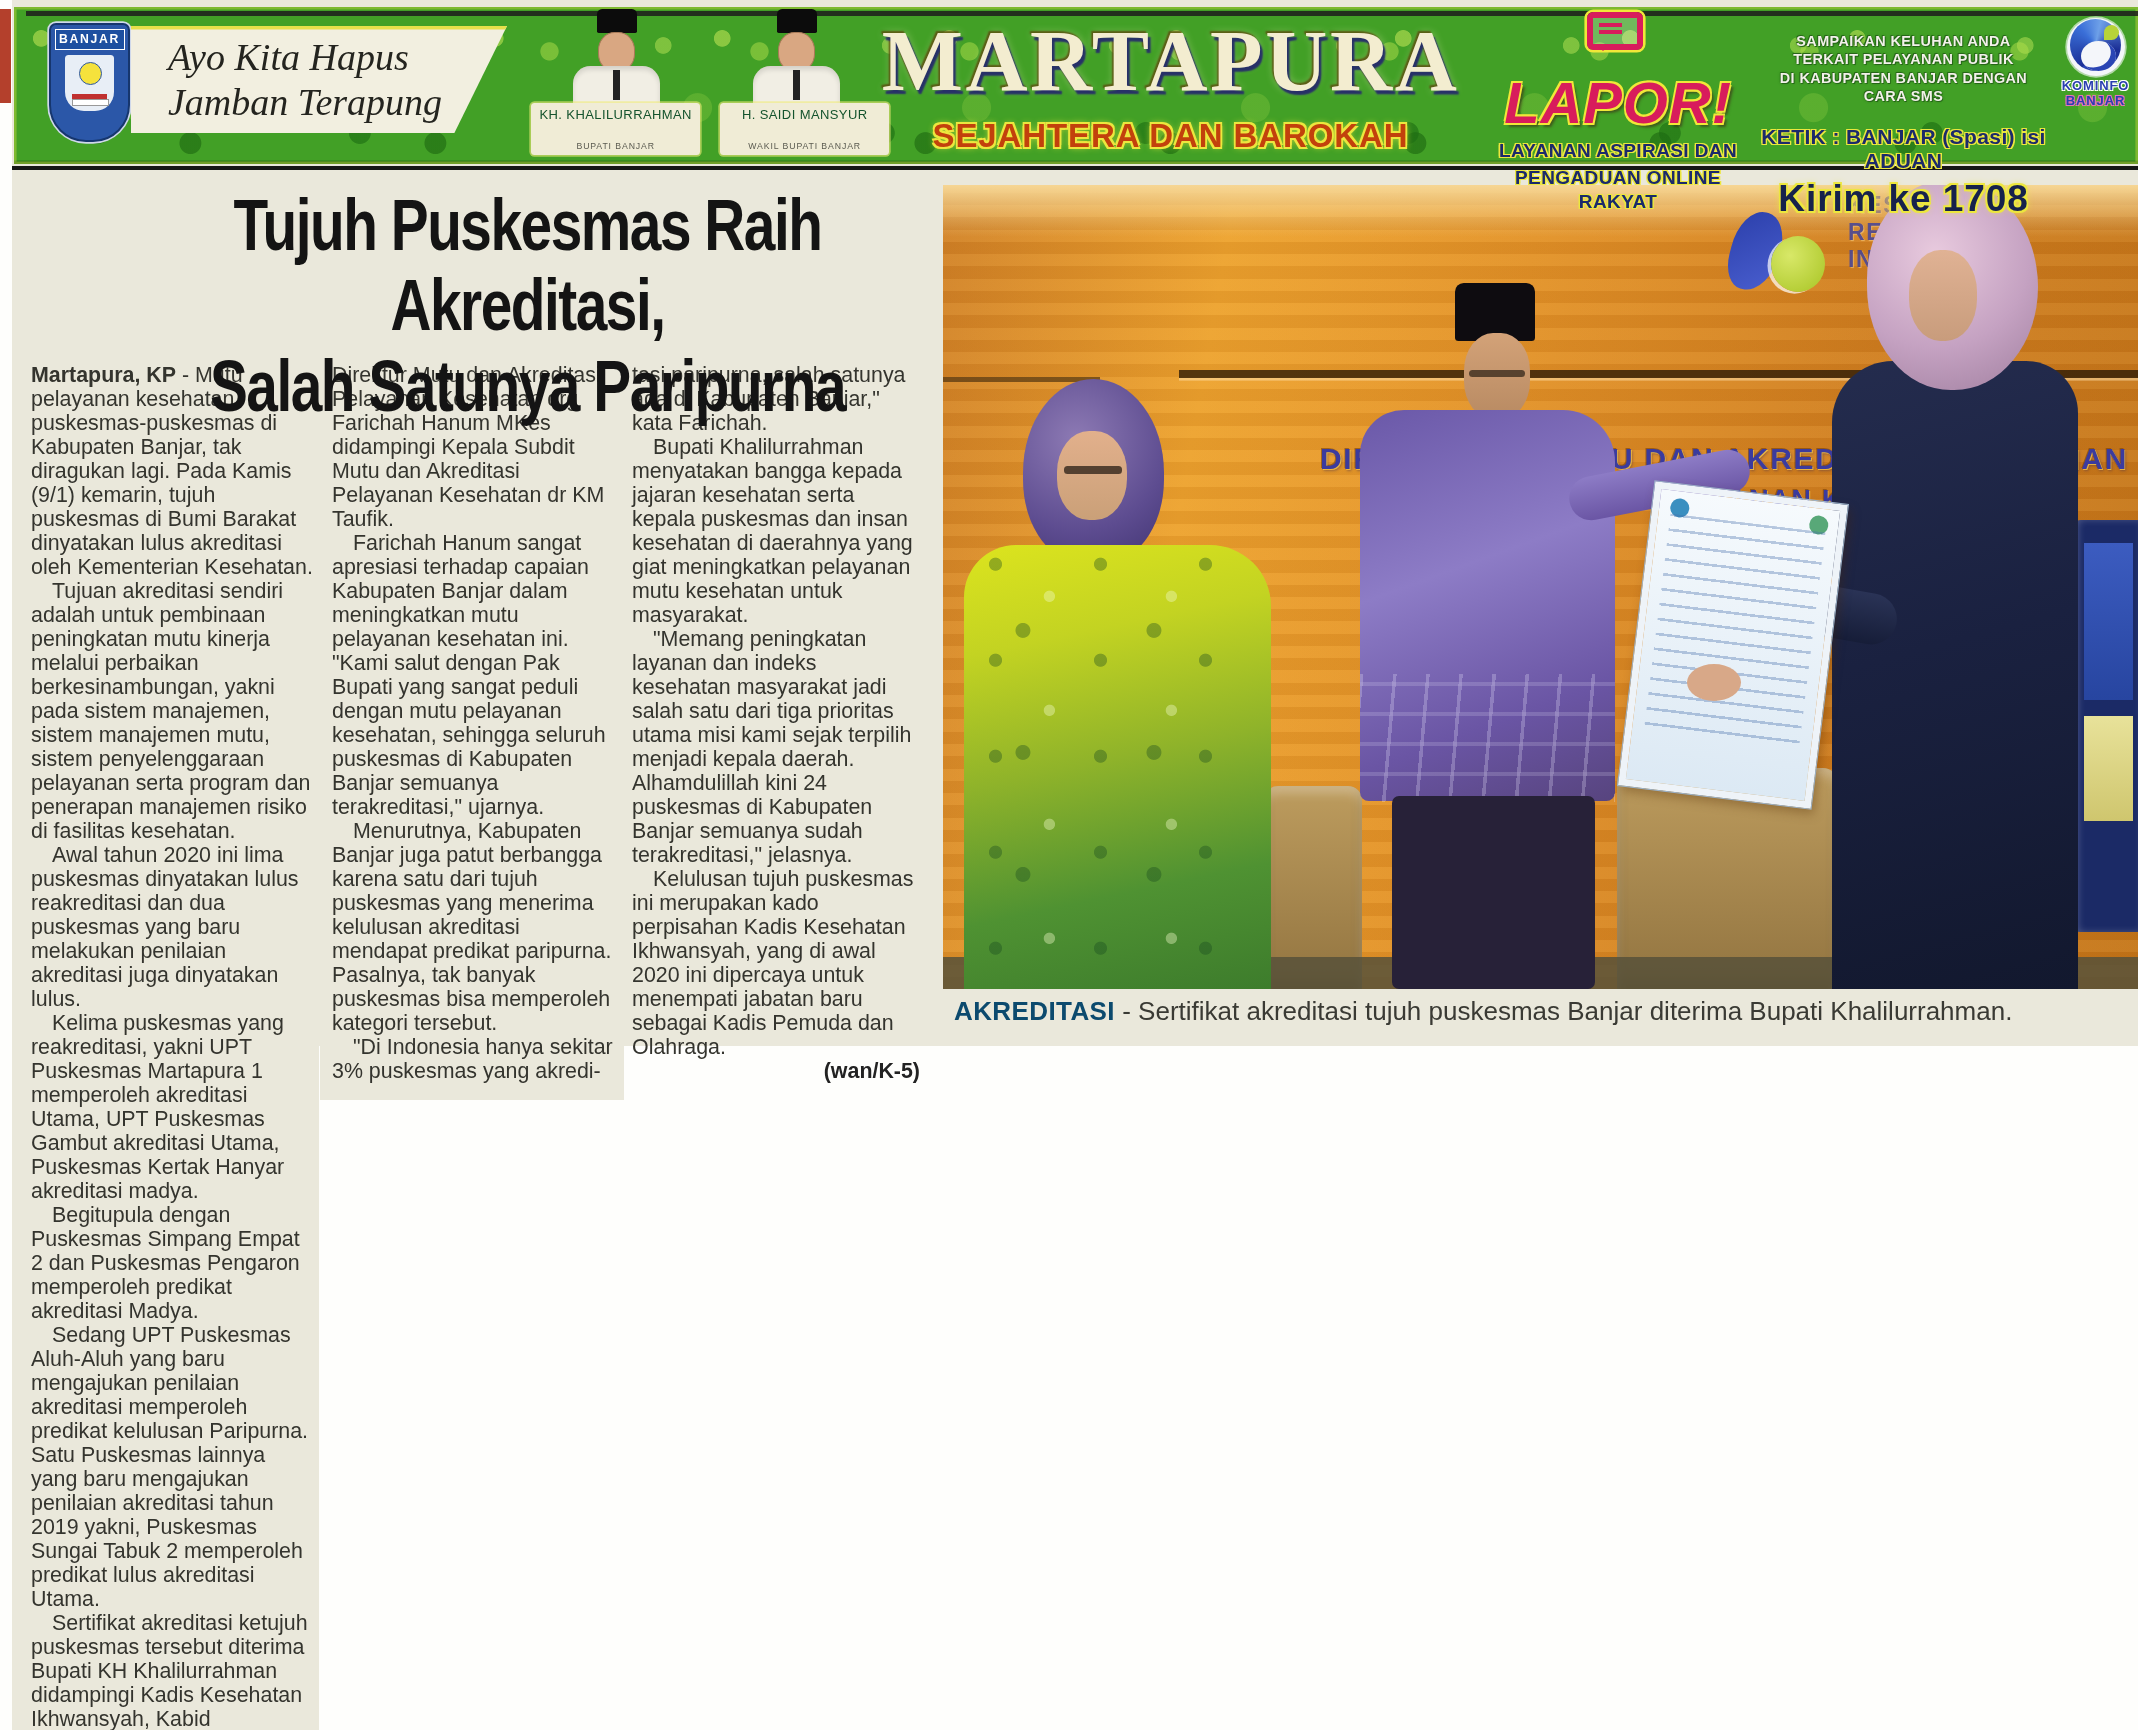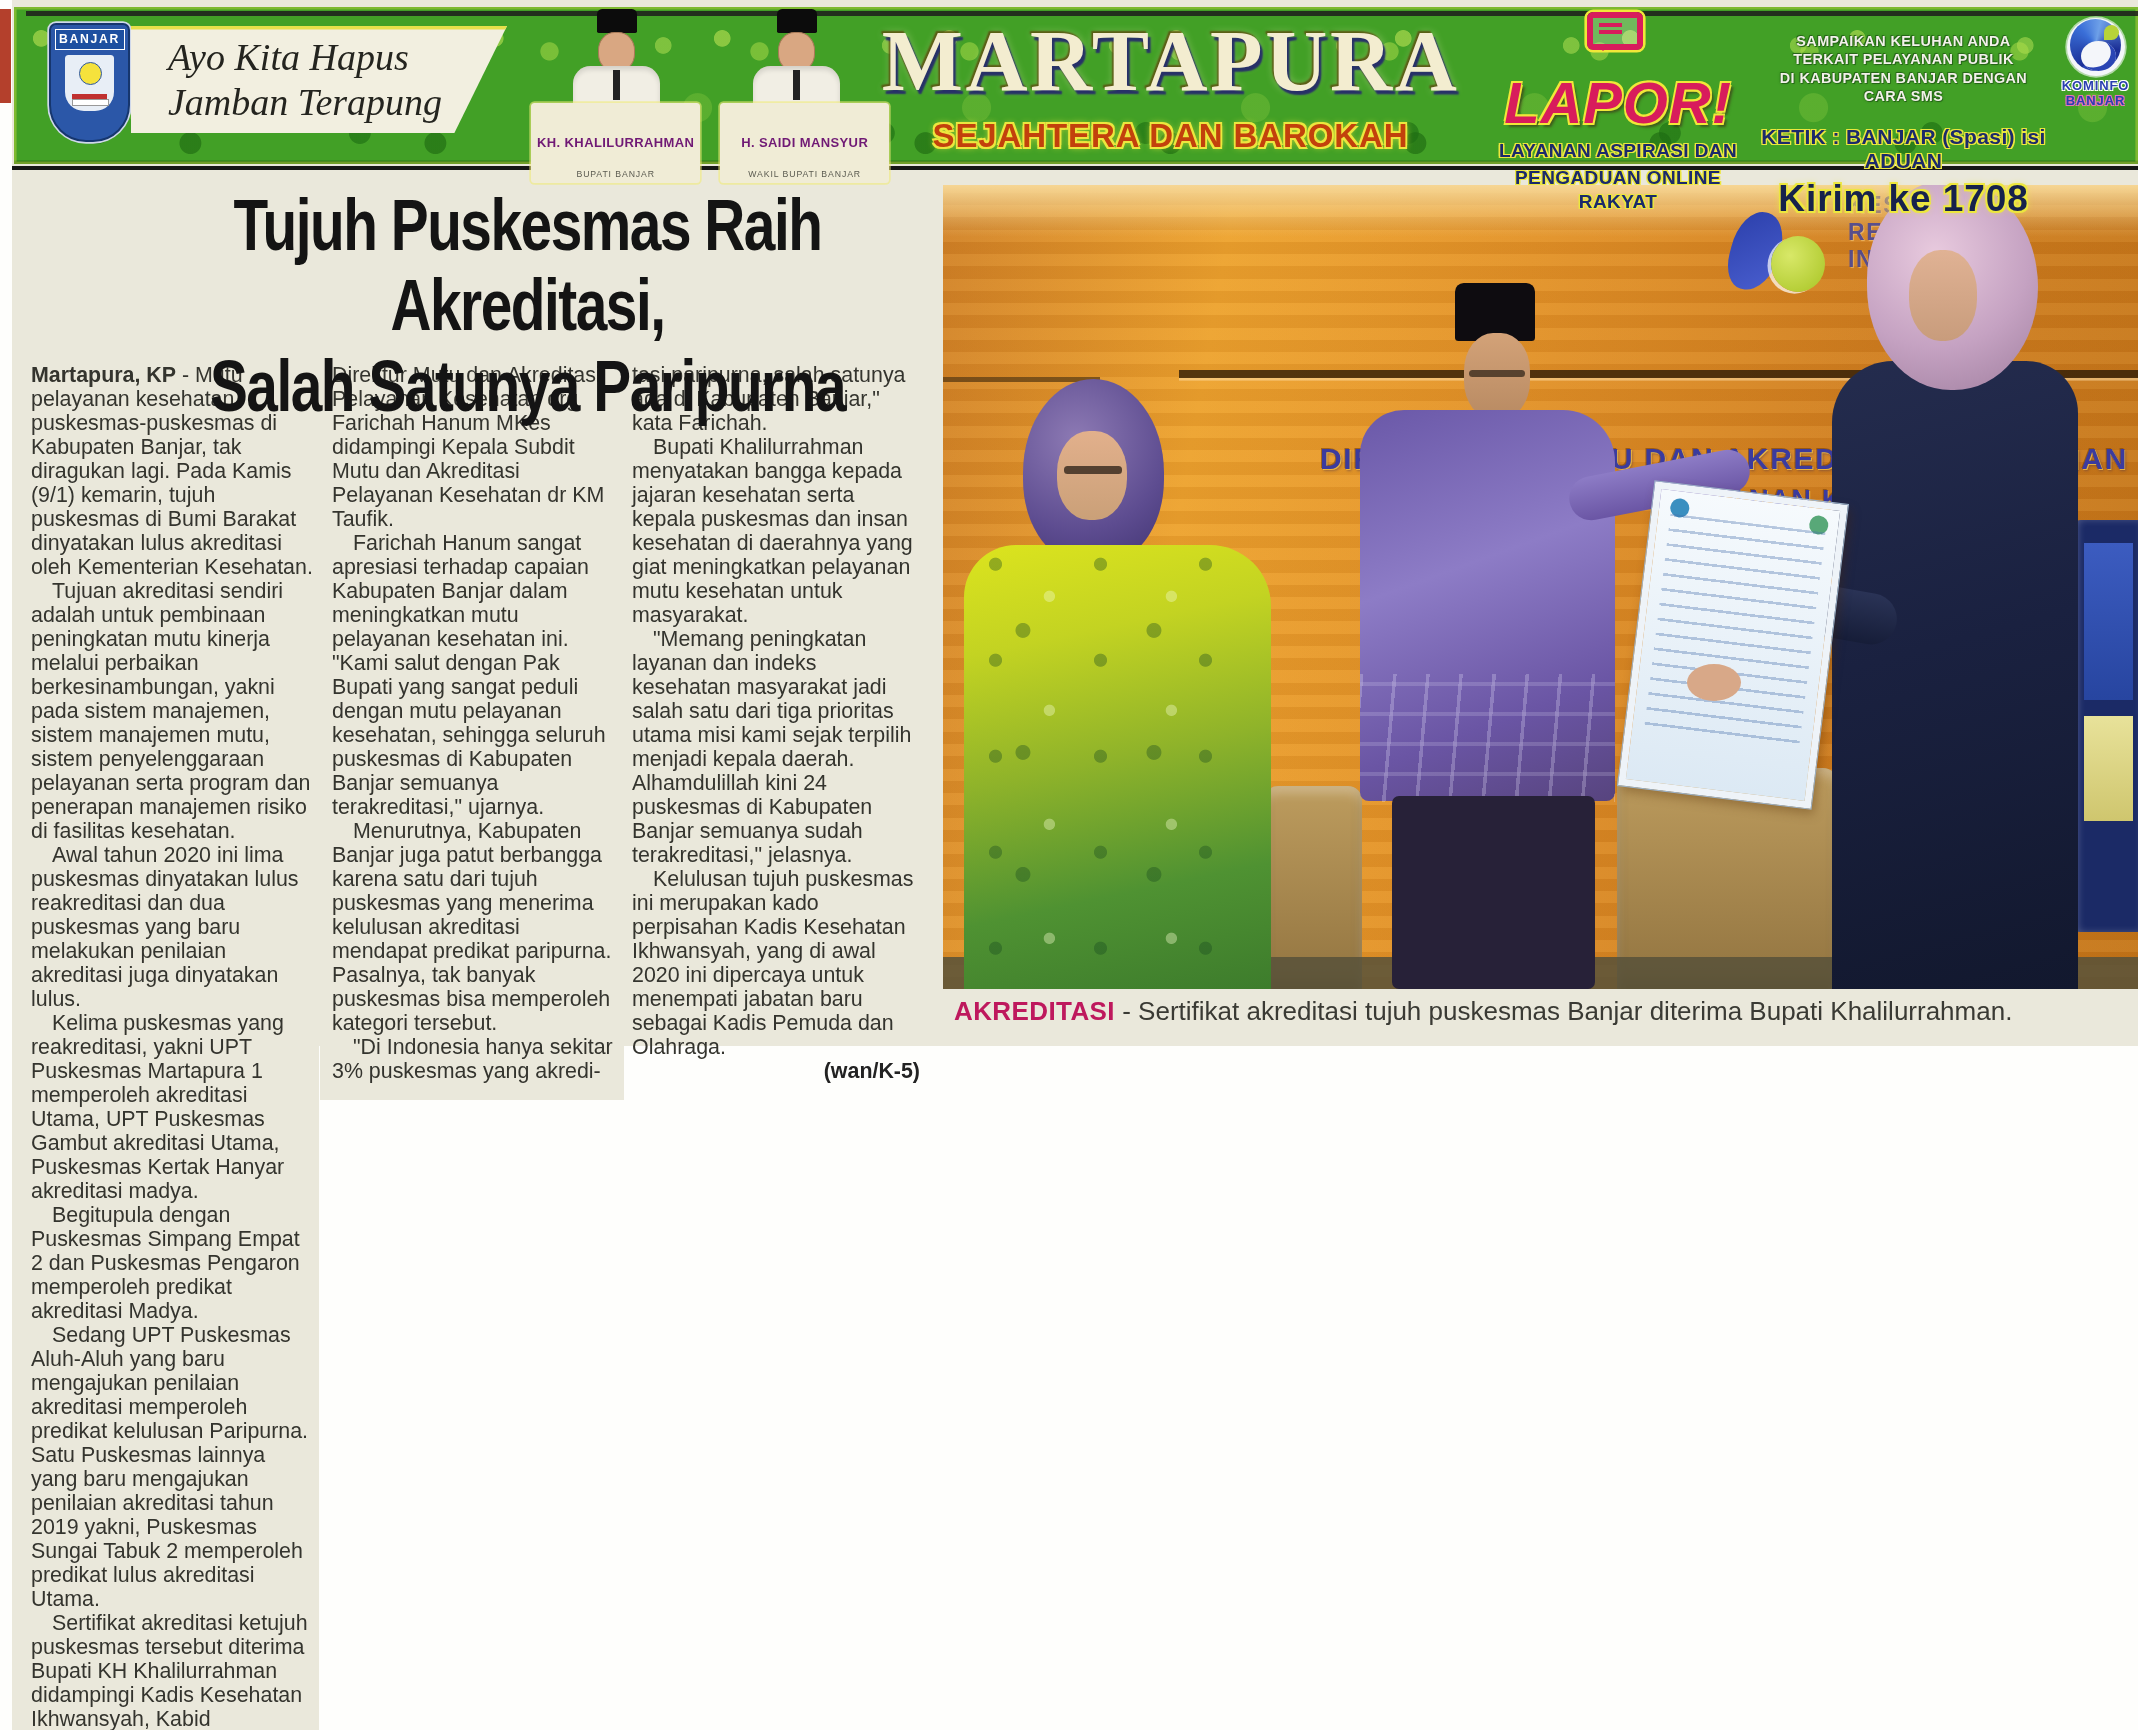--- a/index.html
+++ b/index.html
@@ -38,21 +38,21 @@
     clip-path:polygon(0 0,100% 0,86% 100%,0 100%);box-shadow:inset 0 3.5px 0 #e6e04a;
     font-family:"Liberation Serif", serif;font-style:italic;color:#24241f;
     font-size:38px;line-height:45px;padding:8.7px 0 0 37px;box-sizing:border-box;}
 
   .official-photo{width:105px;height:96px;z-index:6;}
   .peci{width:40px;height:24.5px;background:#0c0c0c;border-radius:5.2px 5.2px 1.7px 1.7px;margin:0 auto;}
   .face{width:35px;height:38px;background:#d9a782;border-radius:45%;margin:-1.7px auto 0;border:0.9px solid #a87a58;}
   .uniform{width:87px;height:38px;background:#f1eee4;border-radius:17.5px 17.5px 0 0;margin:-5.2px auto 0;position:relative;box-shadow:inset 0 3.5px 5.2px rgba(0,0,0,.12);}
   .tie{position:absolute;left:40px;top:3.5px;width:7px;height:30px;background:#222;}
   .nameplate{z-index:6;background:#f0ecd6;border-radius:3.5px;text-align:center;padding:4.4px 5.2px 3.5px;box-shadow:0 0 0 1.7px rgba(240,235,120,.6);}
-  .nameplate .nm{font-size:13px;font-weight:bold;color:#701a75;letter-spacing:0.4px;margin-top:28px;}
+  .nameplate .nm{font-size:13px;font-weight:normal;color:#14532d;letter-spacing:0.4px;}
   .nameplate .tt{font-size:8.7px;color:#5a5a50;letter-spacing:0.9px;margin-top:19px;}
 
   .city{left:879px;top:10.5px;width:583px;z-index:6;text-align:center;
     font-family:"Liberation Serif", serif;font-weight:bold;font-size:86px;letter-spacing:2.6px;
     color:#f3edd0;text-shadow:2.6px 3.5px 1.7px #273068,-1.7px -1.7px 1.7px rgba(90,70,10,.8),0 0 8.7px rgba(255,255,200,.4);}
   .motto{left:879px;top:117px;width:583px;z-index:6;text-align:center;
     font-weight:800;font-size:33px;letter-spacing:0.9px;color:#c2410c;
     text-shadow:1.7px 1.7px 0 #ece73e,-1.7px -1.7px 0 #ece73e,1.7px -1.7px 0 #ece73e,-1.7px 1.7px 0 #ece73e,0 0 7px #ece73e;}
 
   .lapor{left:1480px;top:12.2px;width:276px;z-index:6;text-align:center;}
@@ -162,21 +162,21 @@
   .rw-arm{left:749px;top:395px;width:206px;height:51px;border-radius:26px;transform:rotate(10deg);
     background:linear-gradient(#2a3356,#161d38);}
   .rw-hand{left:744px;top:479px;width:54px;height:37px;border-radius:50%;background:#d8a888;}
 
   .display{left:1132px;top:335px;width:63px;height:412px;background:#1b2a66;border-radius:5.2px 0 0 5.2px;
     box-shadow:inset 3.5px 0 7px rgba(255,255,255,.2);}
   .display-screen{margin:23px 5.2px 0 8.7px;height:157px;background:linear-gradient(#3c5cc0,#2745a0);}
   .display-card{margin:15.7px 5.2px 0 8.7px;height:105px;background:linear-gradient(#e8e29a,#cfc66e);}
 
   .caption{left:954px;top:996px;width:1177px;z-index:5;font-size:26px;color:#3a3a34;}
-  .caption b{color:#be185d;letter-spacing:0.4px;margin-top:20px;}
+  .caption b{color:#0c4a6e;letter-spacing:0.4px;margin-top:20px;}
 </style>
 </head>
 <body>
 
 <div class="abs paper" style="left:12.2px;top:0;width:2126px;height:1046px;"></div>
 <div class="abs paper" style="left:12.2px;top:1046px;width:307px;height:684px;"></div>
 <div class="abs paper" style="left:320px;top:1046px;width:304px;height:54px;"></div>
 
 <div class="abs topline"></div>
 <div class="abs redstrip"></div>

